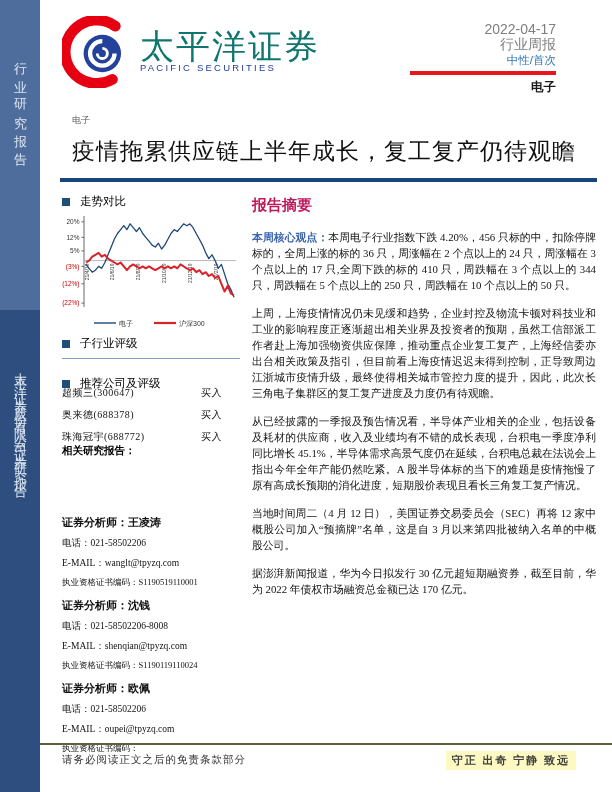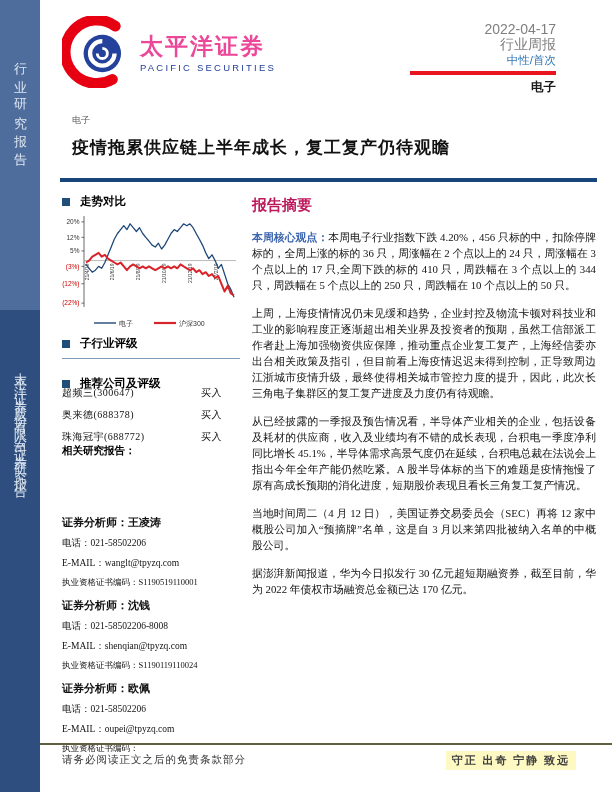--- a/index.html
+++ b/index.html
@@ -11,35 +11,35 @@
   .sb-top{position:absolute;left:0;top:0;width:40px;height:310px;background:#4e6d9d;}
   .sb-bot{position:absolute;left:0;top:310px;width:40px;height:482px;background:#2d4e7e;}
   .vtext{writing-mode:vertical-rl;color:#dde6f1;font-size:13px;position:absolute;left:50%;transform:translateX(-50%);white-space:nowrap;}
   .sb-top .vtext{top:52px;letter-spacing:18px;}
   .sb-bot .vtext{top:52px;letter-spacing:7px;}
 
   
   .logo{position:absolute;left:62px;top:16px;display:flex;align-items:center;}
   .logo svg{width:72px;height:72px;}
   .logo-txt{margin-left:6px;}
-  .logo-cn{font-size:23px;font-weight:bold;color:#ec4899;letter-spacing:2px;line-height:28px;}
+  .logo-cn{font-size:34px;font-weight:normal;color:#0f766e;letter-spacing:2px;line-height:28px;}
   .logo-en{font-size:9.5px;color:#24419b;letter-spacing:2.2px;margin-top:2px;}
 
   .meta{position:absolute;left:410px;top:22px;width:146px;text-align:right;}
   .meta .m-date,.meta .m-type{font-size:14px;color:#7f7f7f;line-height:15px;}
   .meta .m-rating{font-size:11.5px;color:#2e74b5;line-height:16px;}
   .meta .m-redline{height:4px;background:#e8141e;margin-top:3px;}
   .meta .m-industry{font-size:12.5px;color:#1a1a1a;font-weight:bold;margin-top:4px;}
 
   .industry-small{position:absolute;left:72px;top:114px;font-size:9px;color:#595959;}
-  .doc-title{position:absolute;left:72px;top:136px;width:520px;font-family:"Liberation Serif",serif;font-size:17px;font-weight:700;color:#111;letter-spacing:1px;}
+  .doc-title{position:absolute;left:72px;top:136px;width:520px;font-family:"Liberation Serif",serif;font-size:23px;font-weight:400;color:#111;letter-spacing:1px;}
   .title-rule{position:absolute;left:60px;top:178px;width:537px;height:4px;background:#17457c;}
 
   
-  .lsec{position:absolute;left:62px;display:flex;align-items:center;font-family:"Liberation Serif",serif;font-weight:bold;font-size:11.5px;color:#000;}
+  .lsec{position:absolute;left:62px;display:flex;align-items:center;font-family:"Liberation Serif",serif;font-weight:normal;font-size:11.5px;color:#000;}
   .sq{width:8px;height:8px;background:#1f4e79;margin-right:10px;display:inline-block;}
   .col-div{position:absolute;left:62px;width:178px;height:1px;background:#7f9db9;}
 
   .chart-wrap{position:absolute;left:56px;top:212px;width:186px;height:118px;}
 
   .comp-list{position:absolute;left:62px;top:386px;width:160px;font-family:"Liberation Serif",serif;font-size:10px;color:#111;}
   .comp-row{display:flex;justify-content:space-between;margin-bottom:8px;letter-spacing:0.5px;}
   .related{position:absolute;left:62px;top:444px;font-family:"Liberation Serif",serif;font-weight:bold;font-size:10.5px;color:#000;}
 
   .analysts{position:absolute;left:62px;top:515px;width:180px;font-family:"Liberation Serif",serif;color:#111;}

